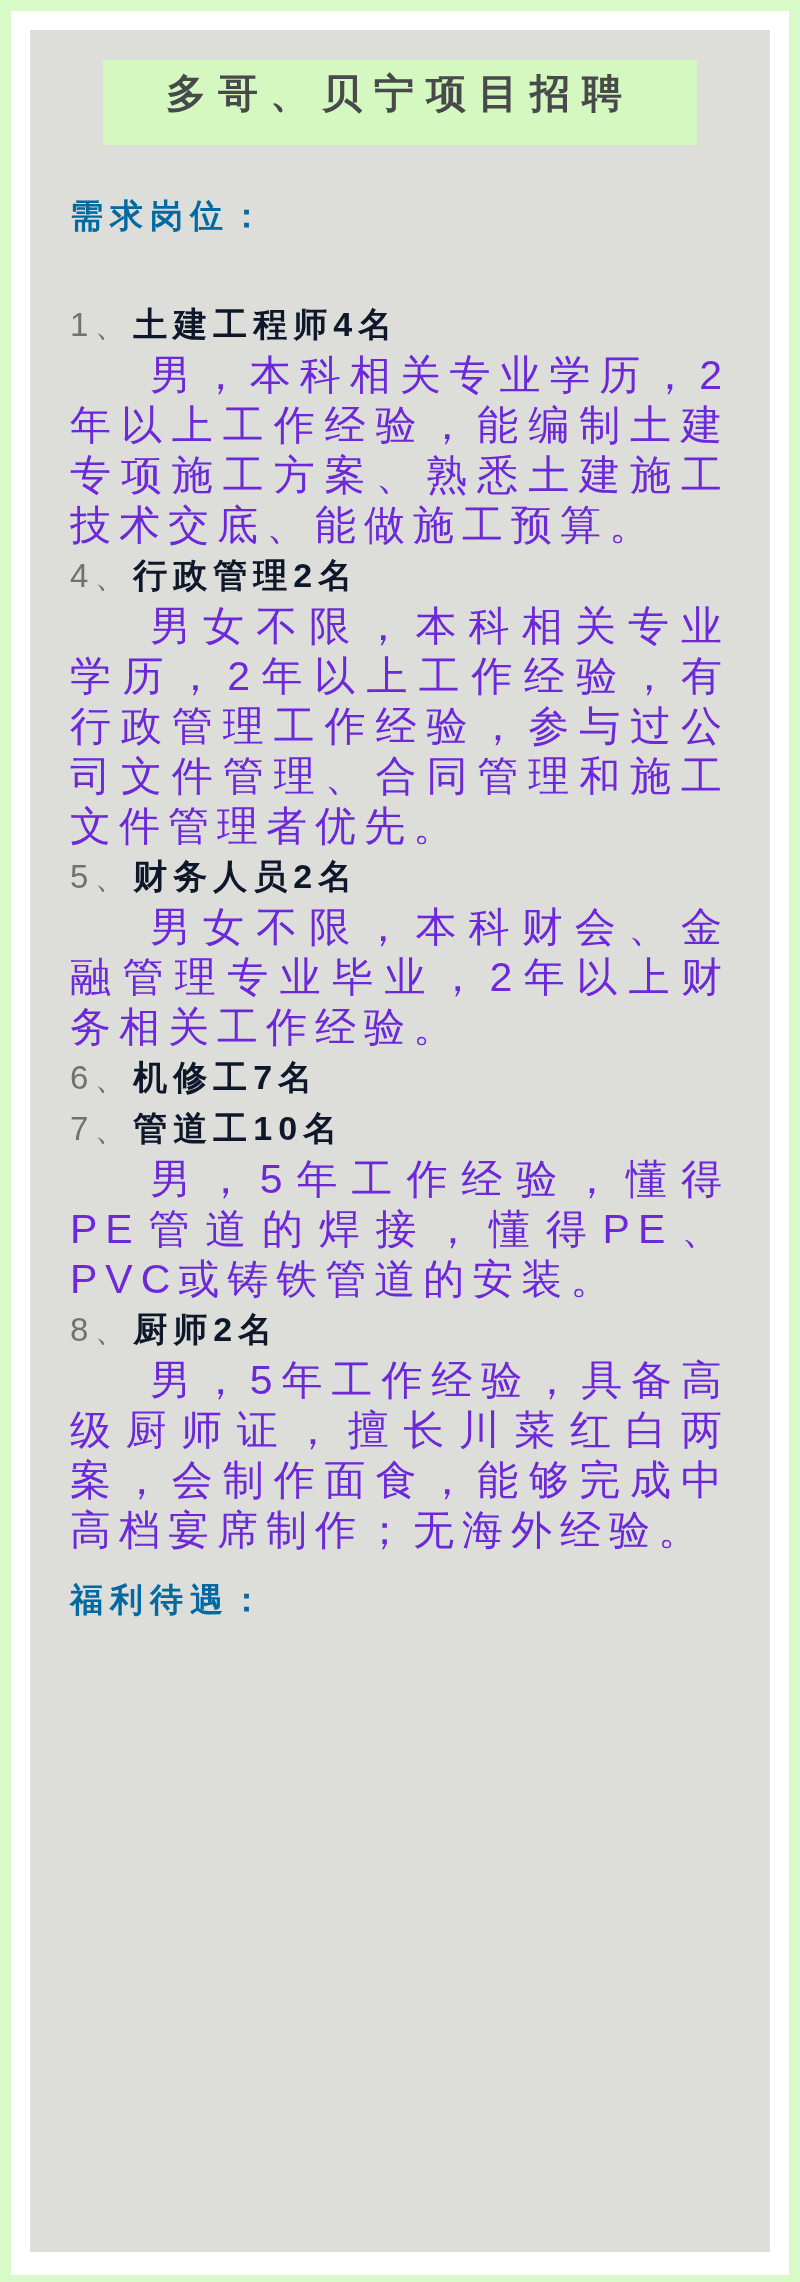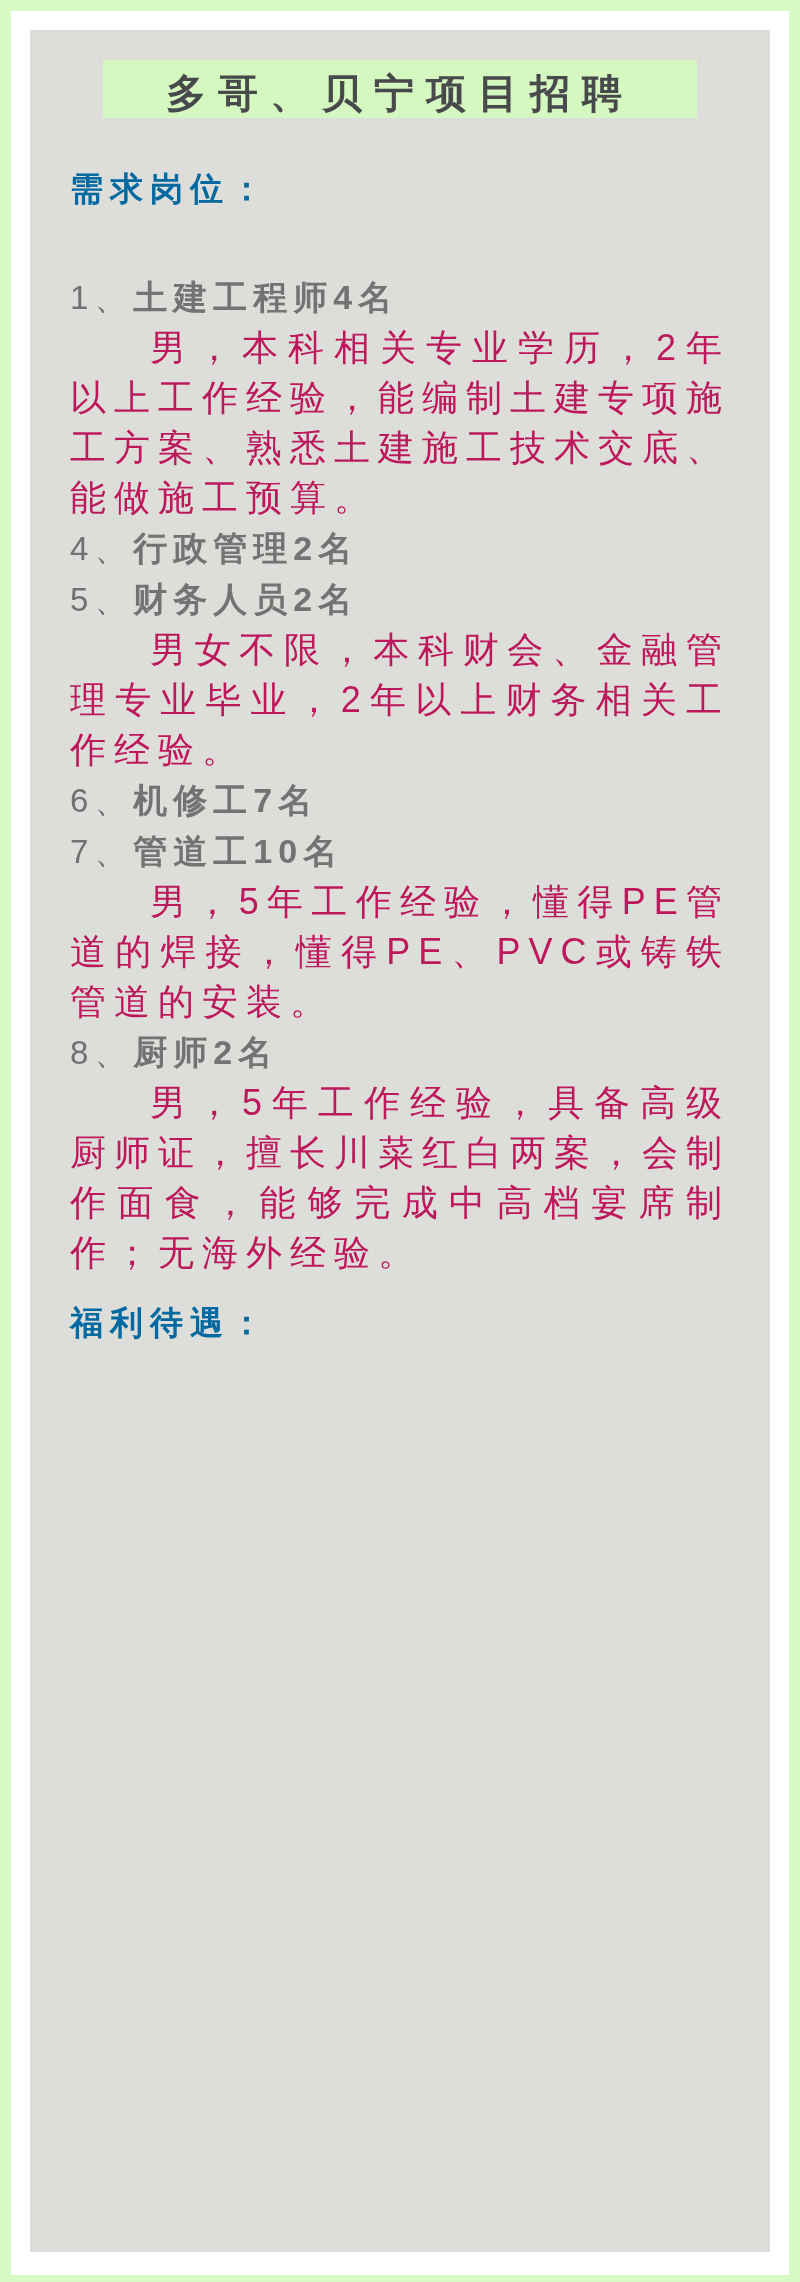--- a/index.html
+++ b/index.html
@@ -28,21 +28,21 @@
     top: 19px;
     width: 740px;
     height: 2222px;
     background: #dddeda;
     box-sizing: border-box;
     padding: 30px 40px 0 40px;
     overflow: hidden;
   }
   .title-banner {
     width: 594px;
-    height: 58px;
+    height: 85px;
     margin: 0 auto;
     background: #d5f7c0;
     text-align: center;
     line-height: 67px;
     font-size: 40px;
     font-weight: bold;
     letter-spacing: 12px;
     color: #47494b;
     white-space: nowrap;
   }
@@ -63,30 +63,30 @@
   .job-heading {
     font-size: 33px;
     line-height: 50px;
     letter-spacing: 6px;
     white-space: nowrap;
   }
   .job-num {
     color: #6f7173;
   }
   .job-title {
-    color: #737373;
+    color: #0f172a;
     font-weight: bold;
     font-size: 34px;
   }
   .job-desc {
     margin: 0;
-    font-size: 36px;
+    font-size: 41px;
     line-height: 50px;
     letter-spacing: 8px;
-    color: #be185d;
+    color: #6d28d9;
     text-align: justify;
     text-indent: 80px;
   }
   .benefits-list {
     margin-top: 55px;
   }
   .benefit-item {
     font-size: 33px;
     line-height: 52px;
     letter-spacing: 8px;
@@ -106,20 +106,21 @@
 
     <div class="section-label">需求岗位：</div>
 
     <div class="jobs-list">
         <div>
           <div class="job-heading"><span class="job-num">1、</span><span class="job-title">土建工程师4名</span></div>
           <p class="job-desc">男，本科相关专业学历，2年以上工作经验，能编制土建专项施工方案、熟悉土建施工技术交底、能做施工预算。</p>
         </div>
         <div>
           <div class="job-heading"><span class="job-num">4、</span><span class="job-title">行政管理2名</span></div>
+          <p class="job-desc">男女不限，本科相关专业学历，2年以上工作经验，有行政管理工作经验，参与过公司文件管理、合同管理和施工文件管理者优先。</p>
         </div>
         <div>
           <div class="job-heading"><span class="job-num">5、</span><span class="job-title">财务人员2名</span></div>
           <p class="job-desc">男女不限，本科财会、金融管理专业毕业，2年以上财务相关工作经验。</p>
         </div>
         <div>
           <div class="job-heading"><span class="job-num">6、</span><span class="job-title">机修工7名</span></div>
         </div>
         <div>
           <div class="job-heading"><span class="job-num">7、</span><span class="job-title">管道工10名</span></div>

